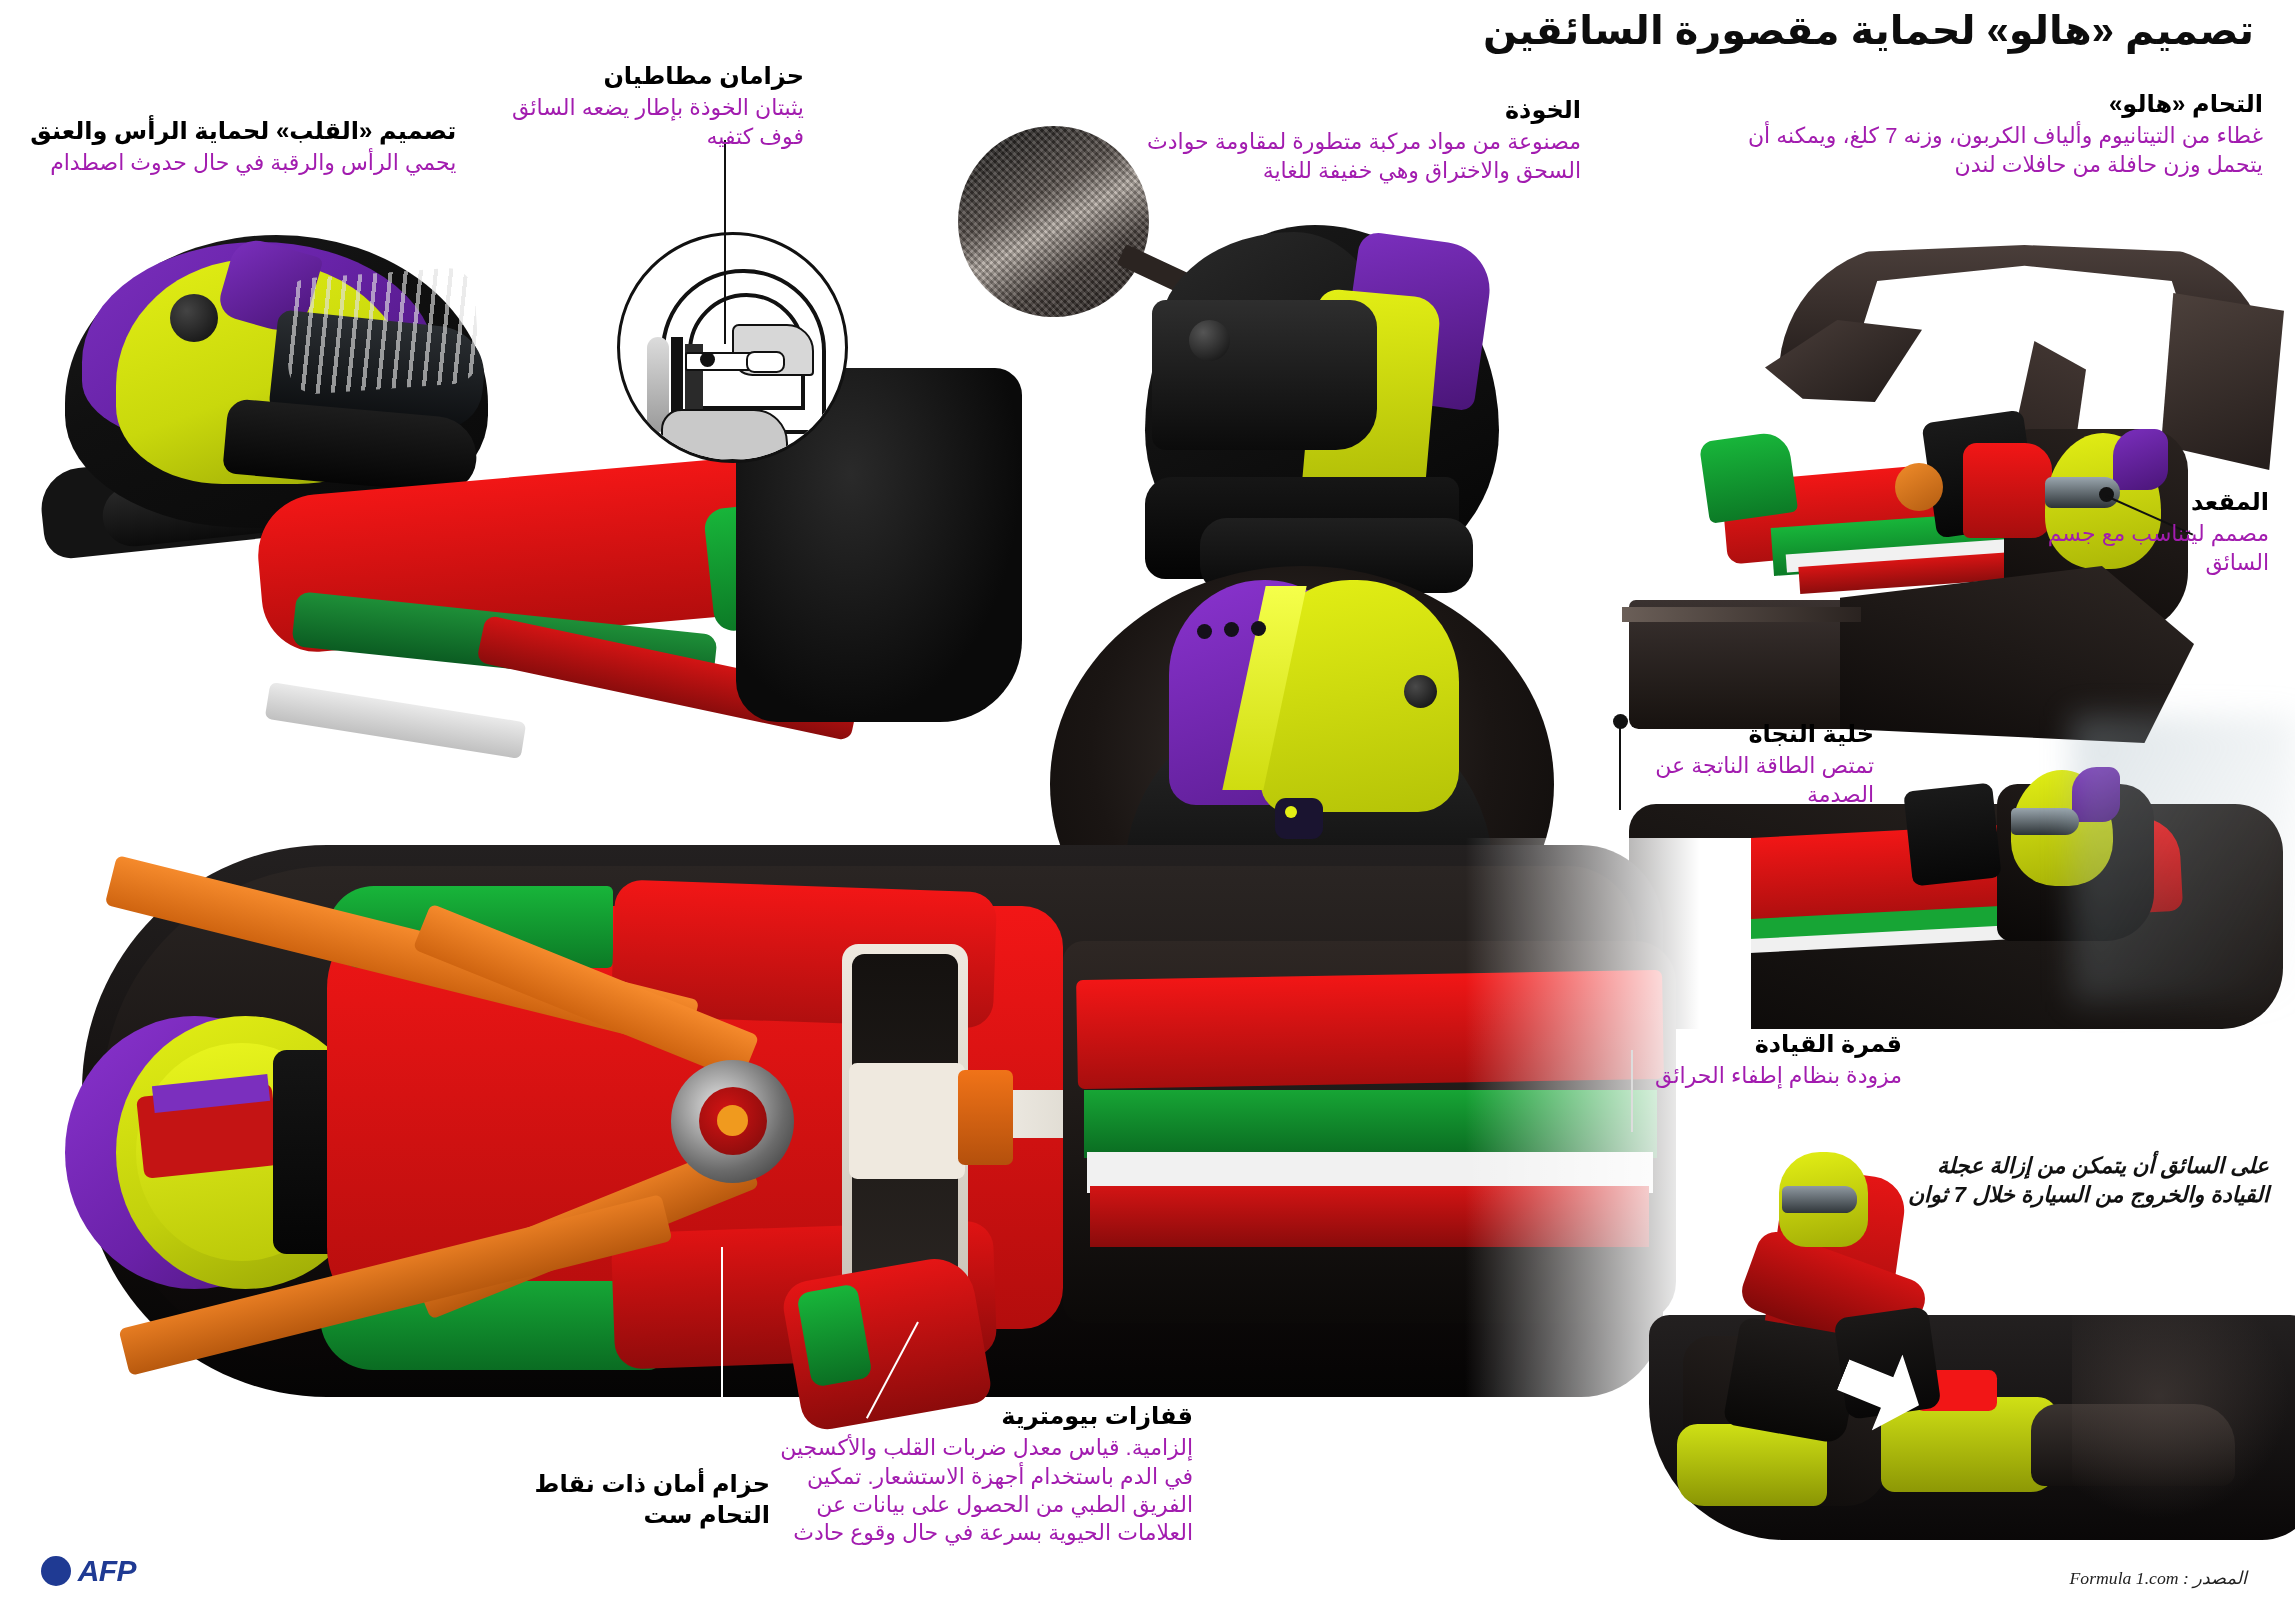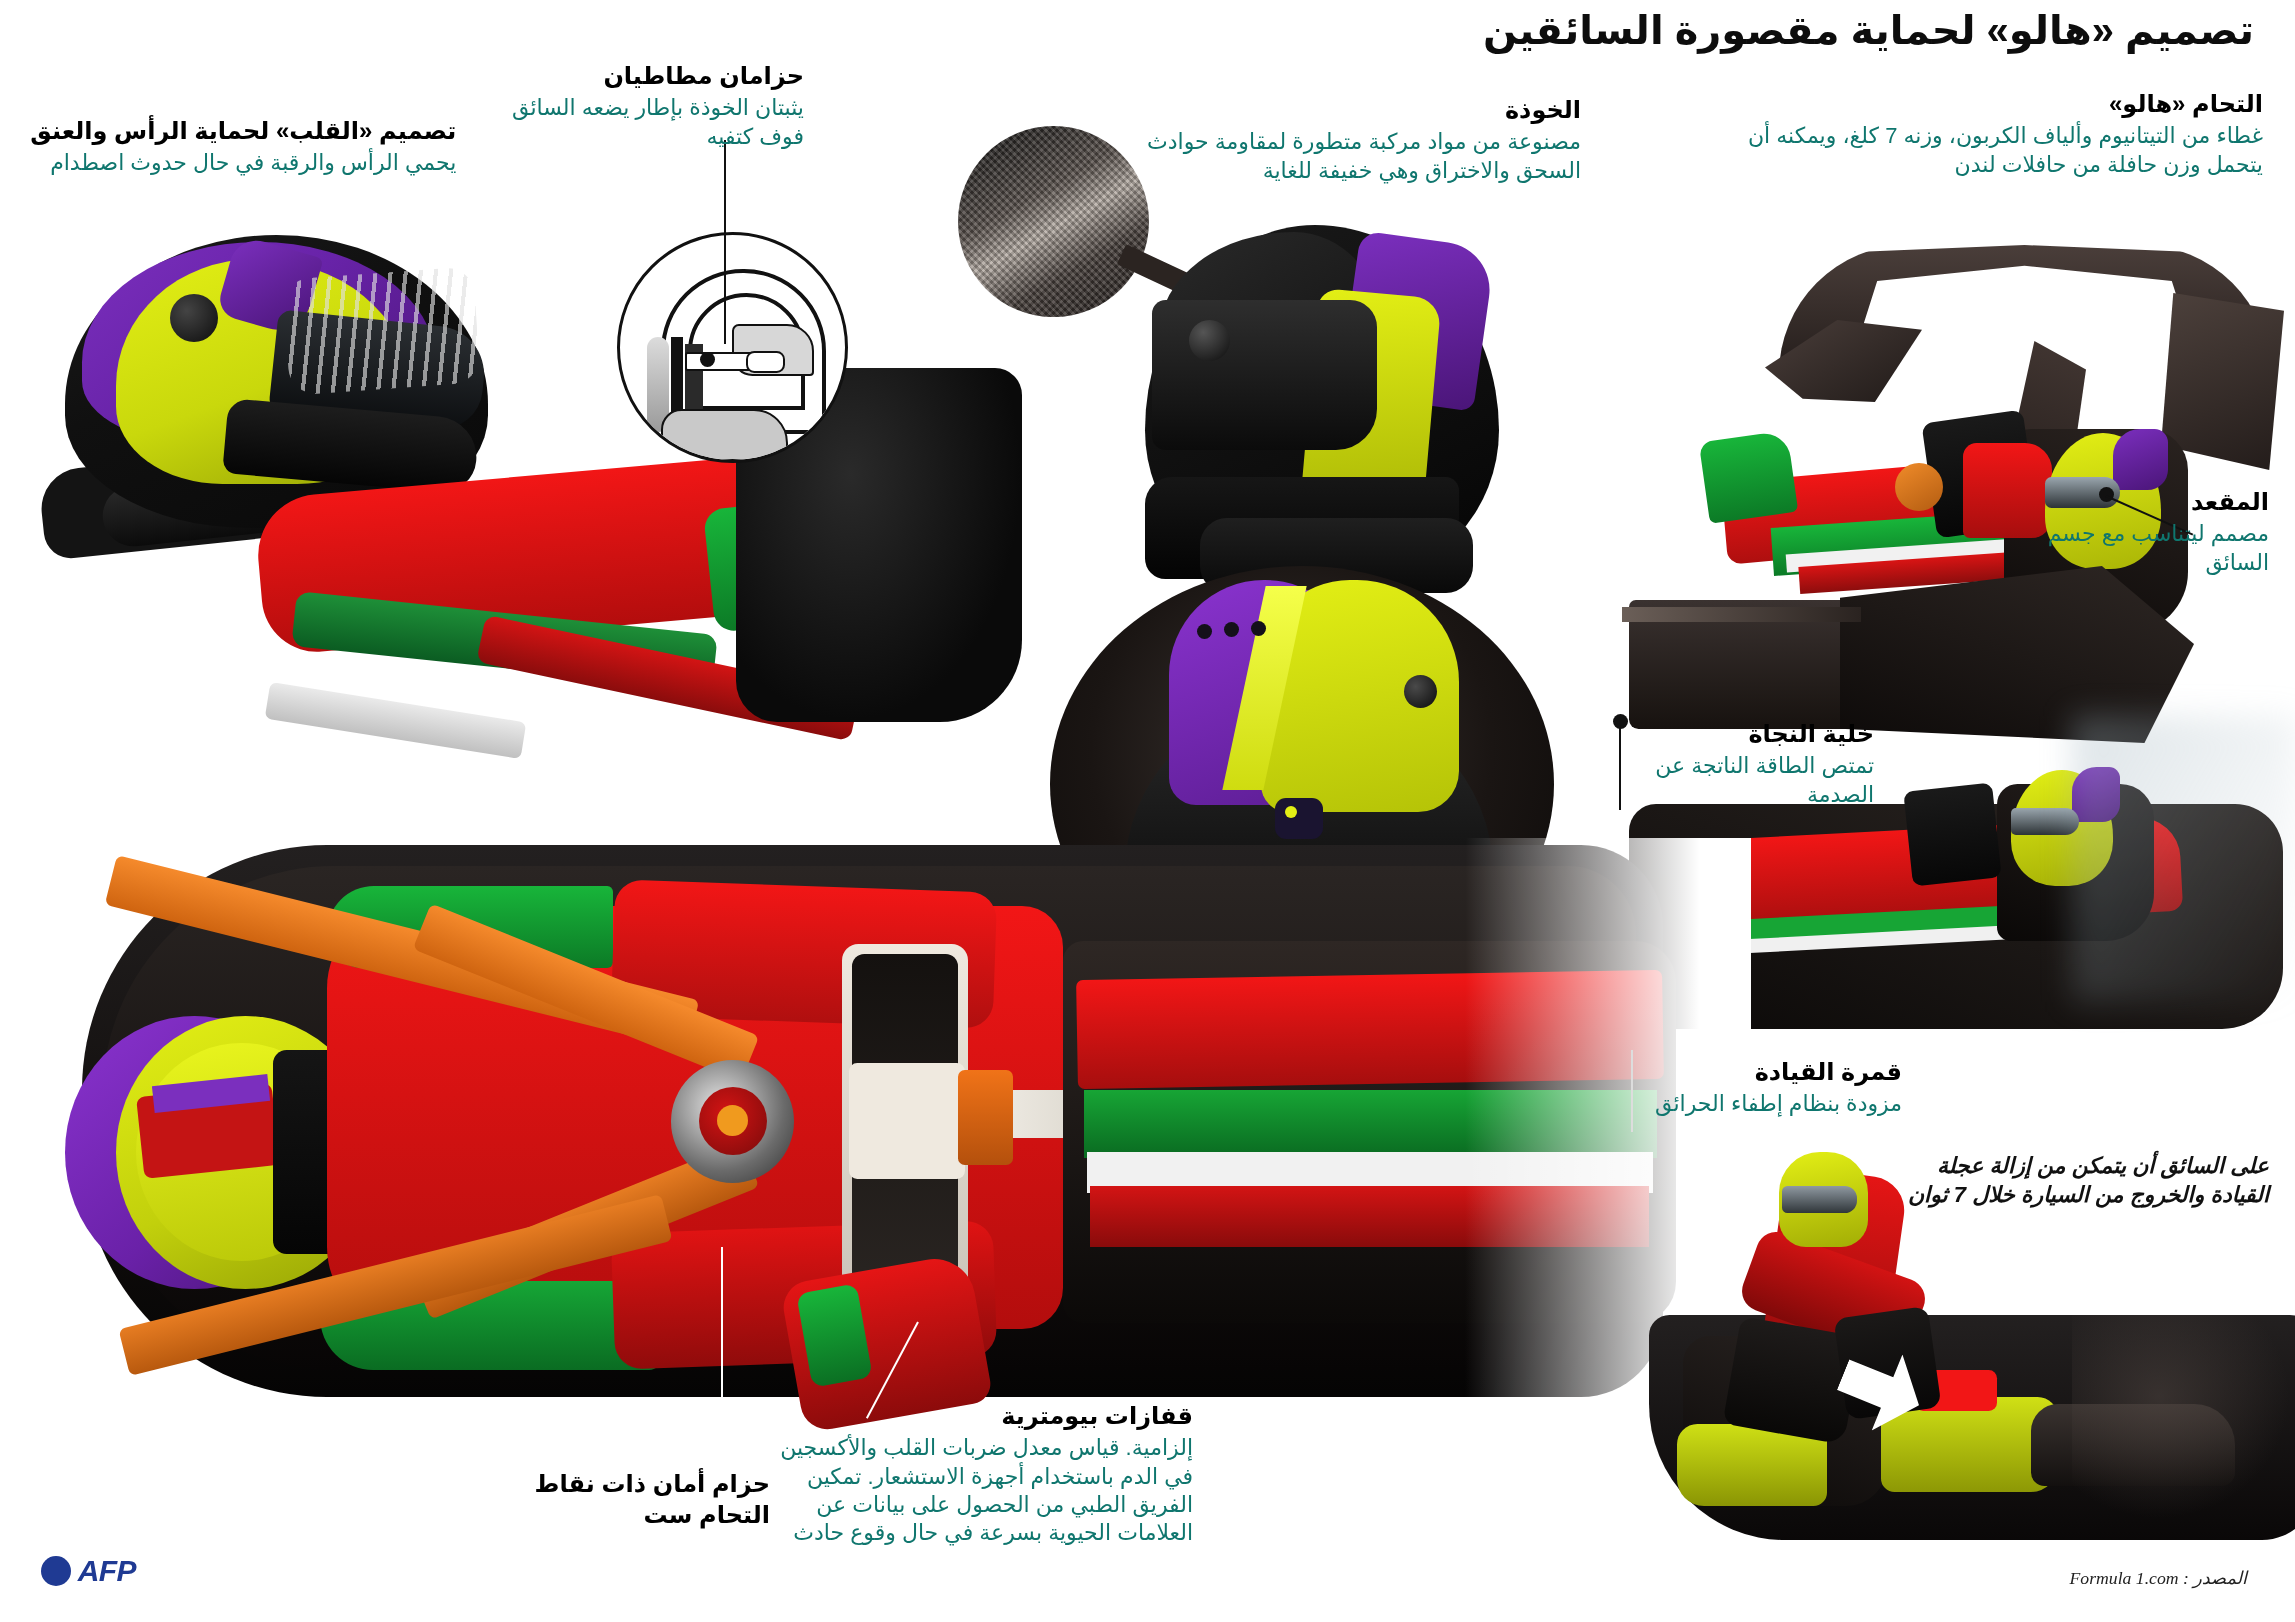--- a/index.html
+++ b/index.html
@@ -13,21 +13,21 @@
 
   
   .tx{position:absolute;direction:rtl;color:#111;line-height:1.28;}
   .tx.r{text-align:right;}
   .tx.c{text-align:right;}
   .ttl{
     position:absolute;right:41px;top:6.8px;direction:rtl;text-align:right;
     font-size:40px;font-weight:bold;color:#0d0d0d;letter-spacing:-0.7px;white-space:nowrap;
   }
   .lbl-h{font-size:24px;font-weight:bold;color:#000;margin-bottom:2.7px;}
-  .lbl-b{font-size:22px;color:#0f766e;font-weight:500;}
+  .lbl-b{font-size:22px;color:#a21caf;font-weight:500;}
   .lbl-h-sm{font-size:22px;font-weight:bold;font-style:italic;}
   .white .lbl-h,.white .lbl-b{color:#fff;text-shadow:0 0 4.1px rgba(0,0,0,.55);}
 
   
   .line{position:absolute;background:#111;}
   .line.w{background:#fff;}
   .dot{position:absolute;width:15px;height:15px;border-radius:50%;background:#111;}
 
   
   .art{position:absolute;}
@@ -298,21 +298,21 @@
   </div>
 
   <div class="dot" style="left:1613px;top:714px;"></div>
   <div class="line" style="left:1619px;top:721px;width:2px;height:89px;"></div>
   <div class="tx r" style="left:1629px;top:719px;width:245px;">
     <div class="lbl-h">خلية النجاة</div>
     <div class="lbl-b">تمتص الطاقة الناتجة عن الصدمة</div>
   </div>
 
   <div class="line" style="left:1631px;top:1050px;width:2px;height:82px;background:#ddd;"></div>
-  <div class="tx r" style="left:1636px;top:1029px;width:266px;margin-top:28px;">
+  <div class="tx r" style="left:1636px;top:1029px;width:266px;">
     <div class="lbl-h">قمرة القيادة</div>
     <div class="lbl-b">مزودة بنظام إطفاء الحرائق</div>
   </div>
 
   <div class="tx r" style="left:1881px;top:1152px;width:388px;">
     <div class="lbl-h-sm" style="font-weight:bold;line-height:1.3;">على السائق أن يتمكن من إزالة عجلة القيادة والخروج من السيارة خلال 7 ثوان</div>
   </div>
 
   <div class="line w" style="left:721px;top:1247px;width:2px;height:211px;"></div>
   <div class="tx c" style="left:497px;top:1469px;width:273px;">

